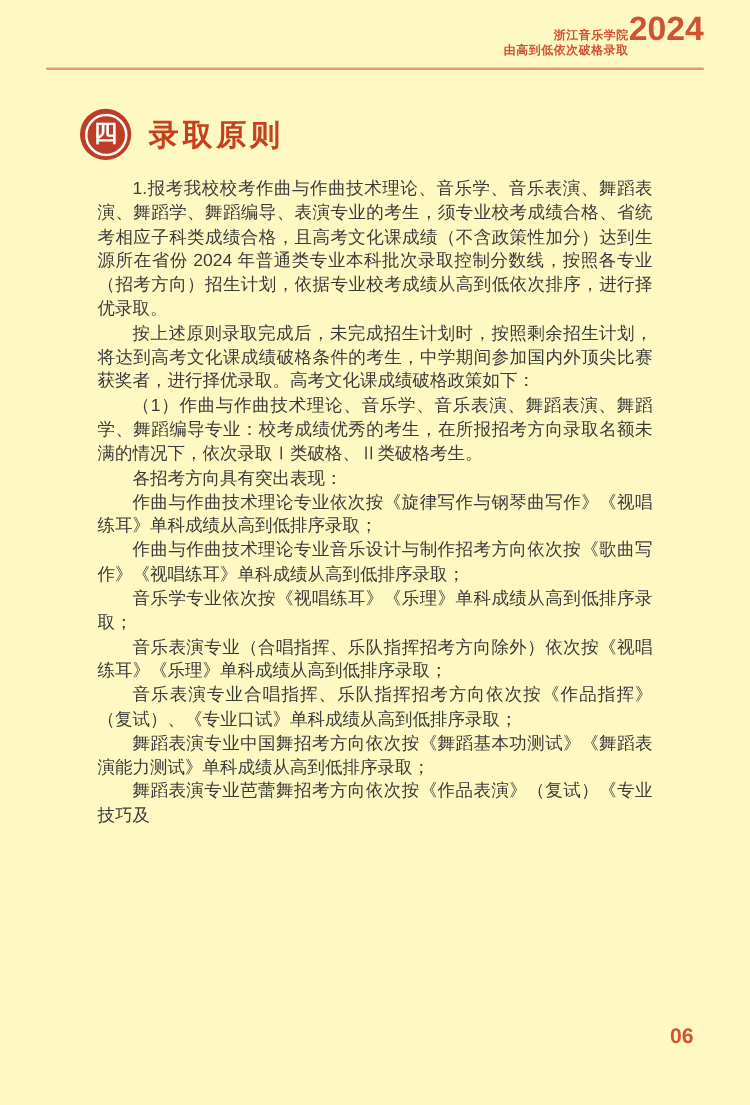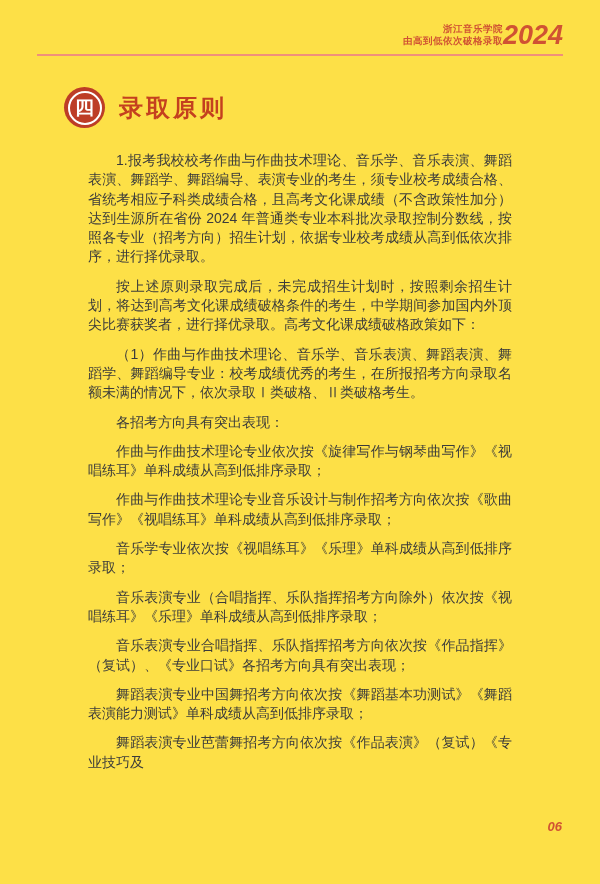--- a/index.html
+++ b/index.html
@@ -5,44 +5,43 @@
   html, body { margin: 0; padding: 0; }
   body {
     background: #e9e9e9;
     font-family: "Liberation Sans", sans-serif;
   }
   .page {
     position: relative;
     width: 600px;
     height: 884px;
     margin: 0 auto;
-    background: #fde047;
+    background: #fef9c3;
     overflow: hidden;
   }
   
   .header-text-block {
     position: absolute;
     top: 23px;
     right: 97px;
     text-align: right;
     color: #d05233;
     font-size: 9.5px;
     font-weight: bold;
     line-height: 12px;
     letter-spacing: 0.5px;
   }
   .header-year {
     position: absolute;
-    top: 22px;
+    top: 10px;
     right: 37px;
     color: #d05233;
     font-size: 27px;
     line-height: 27px;
     font-weight: bold;
-    font-style: italic;
   }
   .header-rule {
     position: absolute;
     top: 54px;
     left: 37px;
     width: 526px;
     height: 2px;
     background: #f0907a;
   }
   
@@ -89,34 +88,33 @@
     position: absolute;
     top: 141px;
     left: 78px;
     width: 444px;
     font-size: 14px;
     line-height: 19.3px;
     color: #3b3b3b;
     text-align: justify;
   }
   .content p {
-    margin: 10px;
+    margin: 0;
     text-indent: 2em;
   }
   
   .page-number {
     position: absolute;
     top: 819px;
     left: 536px;
     width: 26px;
-    text-align: right;
-    font-size: 13px;
+    text-align: left;
+    font-size: 17px;
     font-weight: bold;
     color: #d05233;
-    font-style: italic;
   }
 </style>
 </head>
 <body>
 
 <div class="page">
 
   <div class="header-text-block">
     <div>浙江音乐学院</div>
     <div>由高到低依次破格录取</div>
@@ -133,20 +131,20 @@
 
   <div class="content">
     <p>1.报考我校校考作曲与作曲技术理论、音乐学、音乐表演、舞蹈表演、舞蹈学、舞蹈编导、表演专业的考生，须专业校考成绩合格、省统考相应子科类成绩合格，且高考文化课成绩（不含政策性加分）达到生源所在省份 2024 年普通类专业本科批次录取控制分数线，按照各专业（招考方向）招生计划，依据专业校考成绩从高到低依次排序，进行择优录取。</p>
     <p>按上述原则录取完成后，未完成招生计划时，按照剩余招生计划，将达到高考文化课成绩破格条件的考生，中学期间参加国内外顶尖比赛获奖者，进行择优录取。高考文化课成绩破格政策如下：</p>
     <p>（1）作曲与作曲技术理论、音乐学、音乐表演、舞蹈表演、舞蹈学、舞蹈编导专业：校考成绩优秀的考生，在所报招考方向录取名额未满的情况下，依次录取Ⅰ类破格、Ⅱ类破格考生。</p>
     <p>各招考方向具有突出表现：</p>
     <p>作曲与作曲技术理论专业依次按《旋律写作与钢琴曲写作》《视唱练耳》单科成绩从高到低排序录取；</p>
     <p>作曲与作曲技术理论专业音乐设计与制作招考方向依次按《歌曲写作》《视唱练耳》单科成绩从高到低排序录取；</p>
     <p>音乐学专业依次按《视唱练耳》《乐理》单科成绩从高到低排序录取；</p>
     <p>音乐表演专业（合唱指挥、乐队指挥招考方向除外）依次按《视唱练耳》《乐理》单科成绩从高到低排序录取；</p>
-    <p>音乐表演专业合唱指挥、乐队指挥招考方向依次按《作品指挥》（复试）、《专业口试》各招考方向具有突出表现；</p>
+    <p>音乐表演专业合唱指挥、乐队指挥招考方向依次按《作品指挥》（复试）、《专业口试》单科成绩从高到低排序录取；</p>
     <p>舞蹈表演专业中国舞招考方向依次按《舞蹈基本功测试》《舞蹈表演能力测试》单科成绩从高到低排序录取；</p>
     <p>舞蹈表演专业芭蕾舞招考方向依次按《作品表演》（复试）《专业技巧及</p>
   </div>
 
   <div class="page-number">06</div>
 
 </div>
 
 </body></html>

